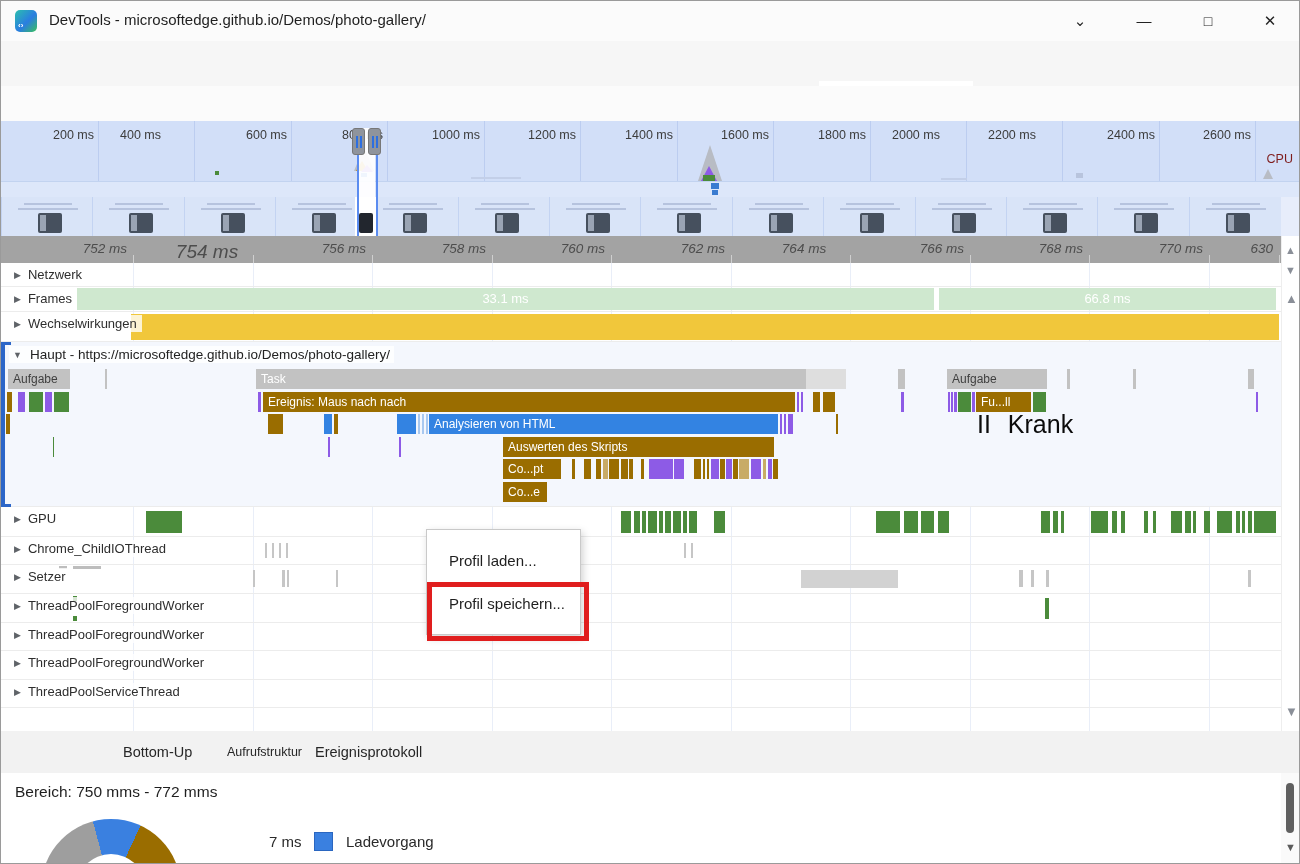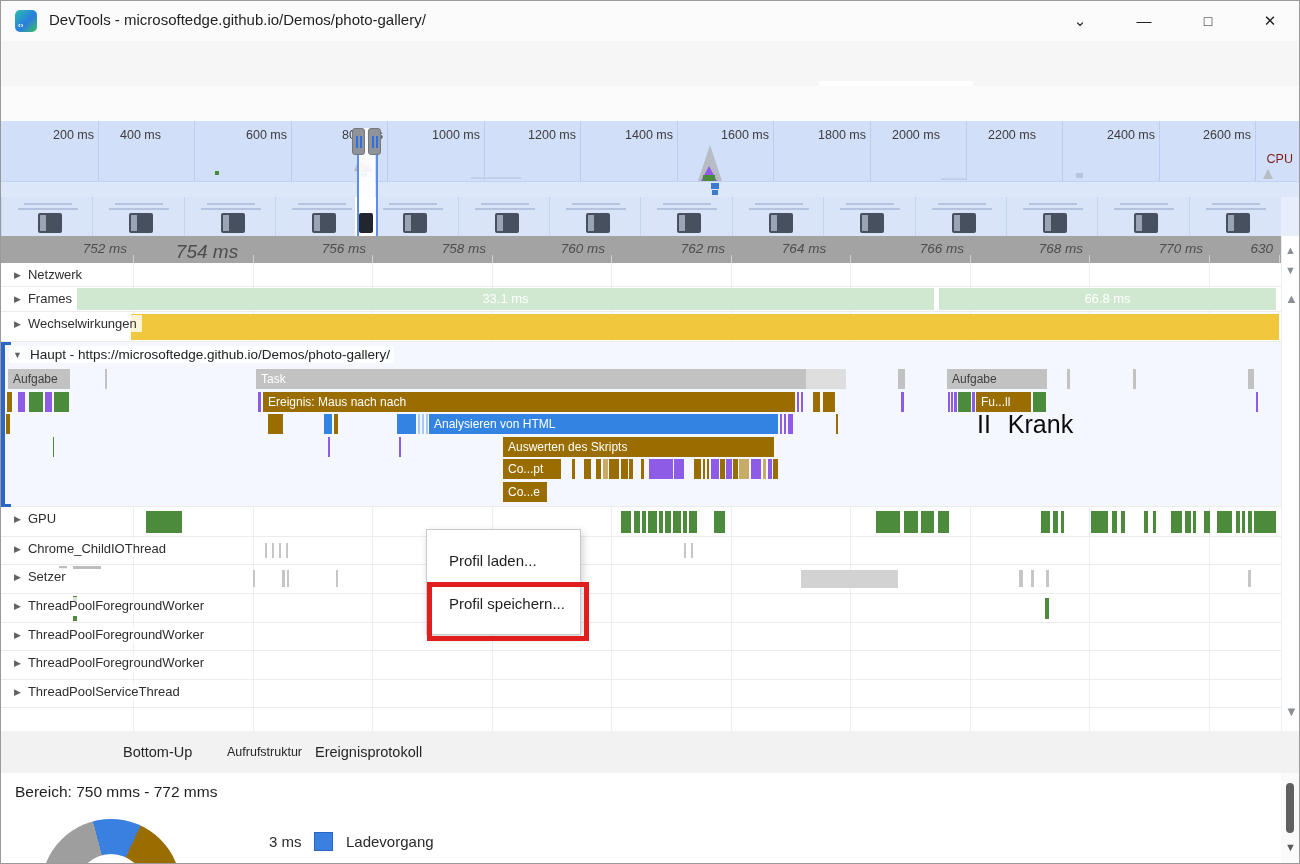--- a/index.html
+++ b/index.html
@@ -591,21 +591,21 @@
 
   <div id="bottombar" class="abs">
       <div class="btab" style="position: absolute; left: 108px; font-size: 14.5px;">Bottom-Up</div>
       <div class="btab" style="position: absolute; left: 212px; font-size: 12.5px;">Aufrufstruktur</div>
       <div class="btab" style="position: absolute; left: 300px; font-size: 14.5px;">Ereignisprotokoll</div>
     </div>
 
   <div id="summary" class="abs">
     <div id="range-label" class="abs">Bereich: 750 mms - 772 mms</div>
     <div id="donut" class="abs" style="background: conic-gradient(rgb(58, 128, 224) 0deg, rgb(58, 128, 224) 25deg, rgb(154, 109, 0) 25deg, rgb(154, 109, 0) 95deg, transparent 95deg, transparent 250deg, rgb(158, 158, 158) 250deg, rgb(158, 158, 158) 345deg, rgb(58, 128, 224) 345deg, rgb(58, 128, 224) 360deg);"></div>
-    <div id="legend-val" class="abs">3 ms</div>
+    <div id="legend-val" class="abs">7 ms</div>
     <div id="legend-swatch" class="abs"></div>
     <div id="legend-name" class="abs">Ladevorgang</div>
   </div>
   <div id="sum-scroll" class="abs">
     <div id="sum-thumb" class="abs"></div>
     <div class="sarrow" style="top:68px;left:4px;color:#5a5a5a;">▼</div>
   </div>
 
 </div>
 

